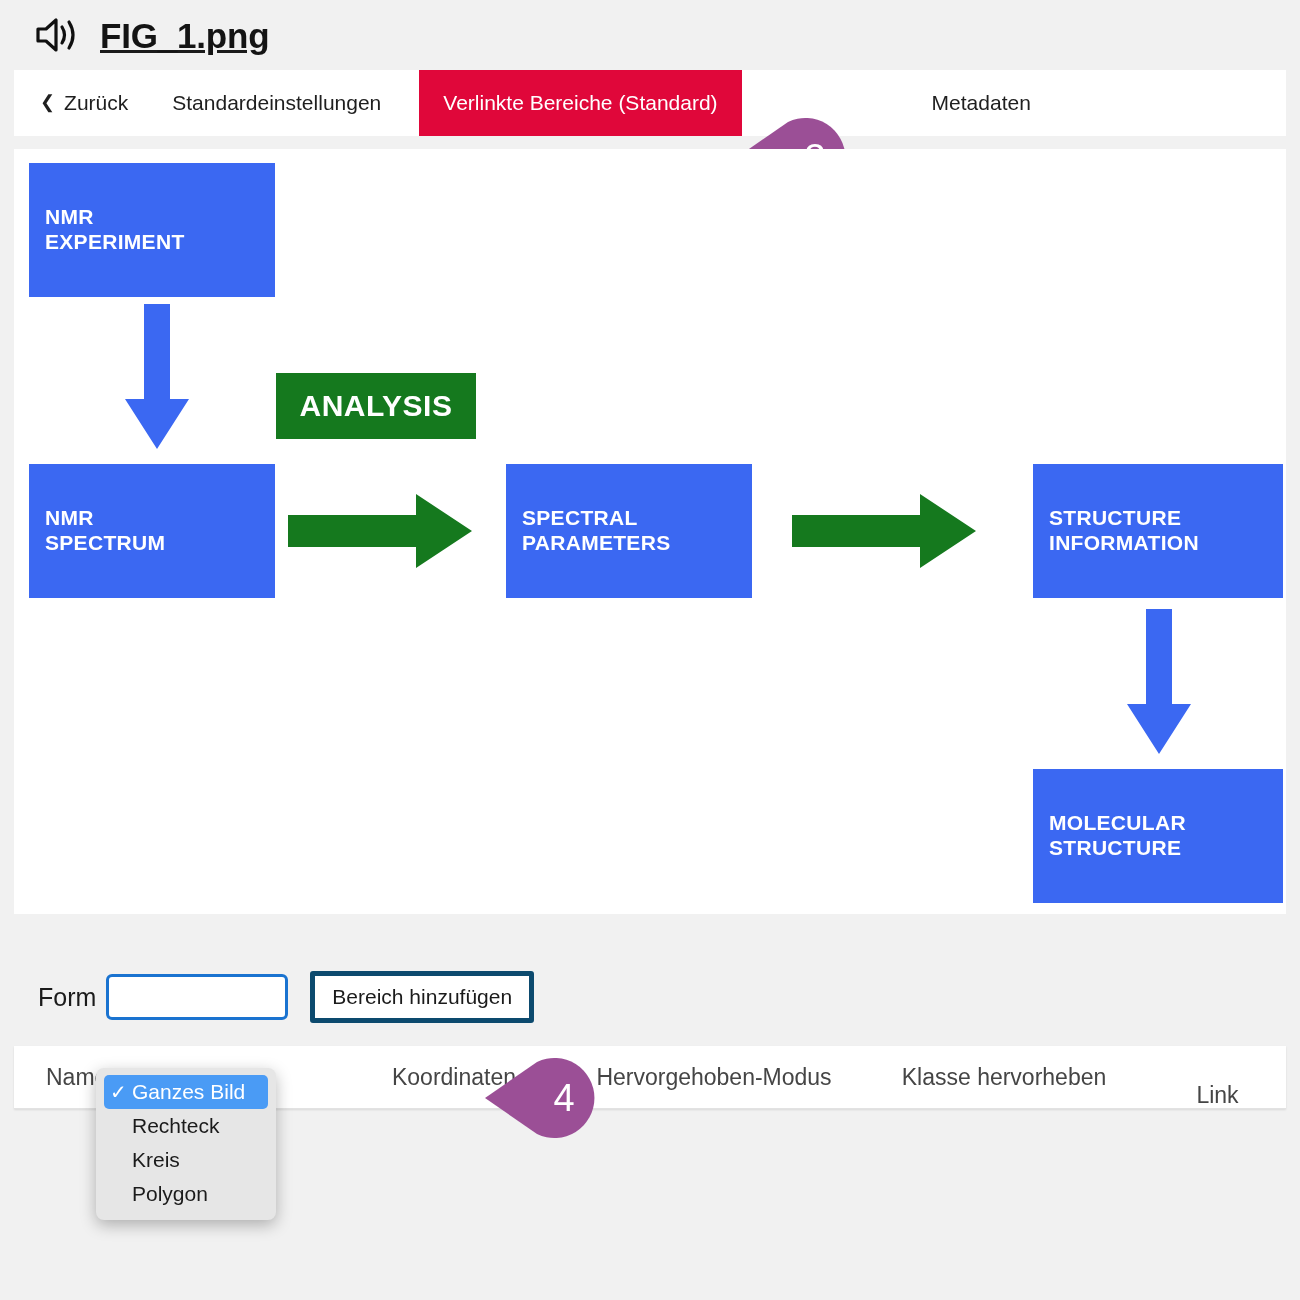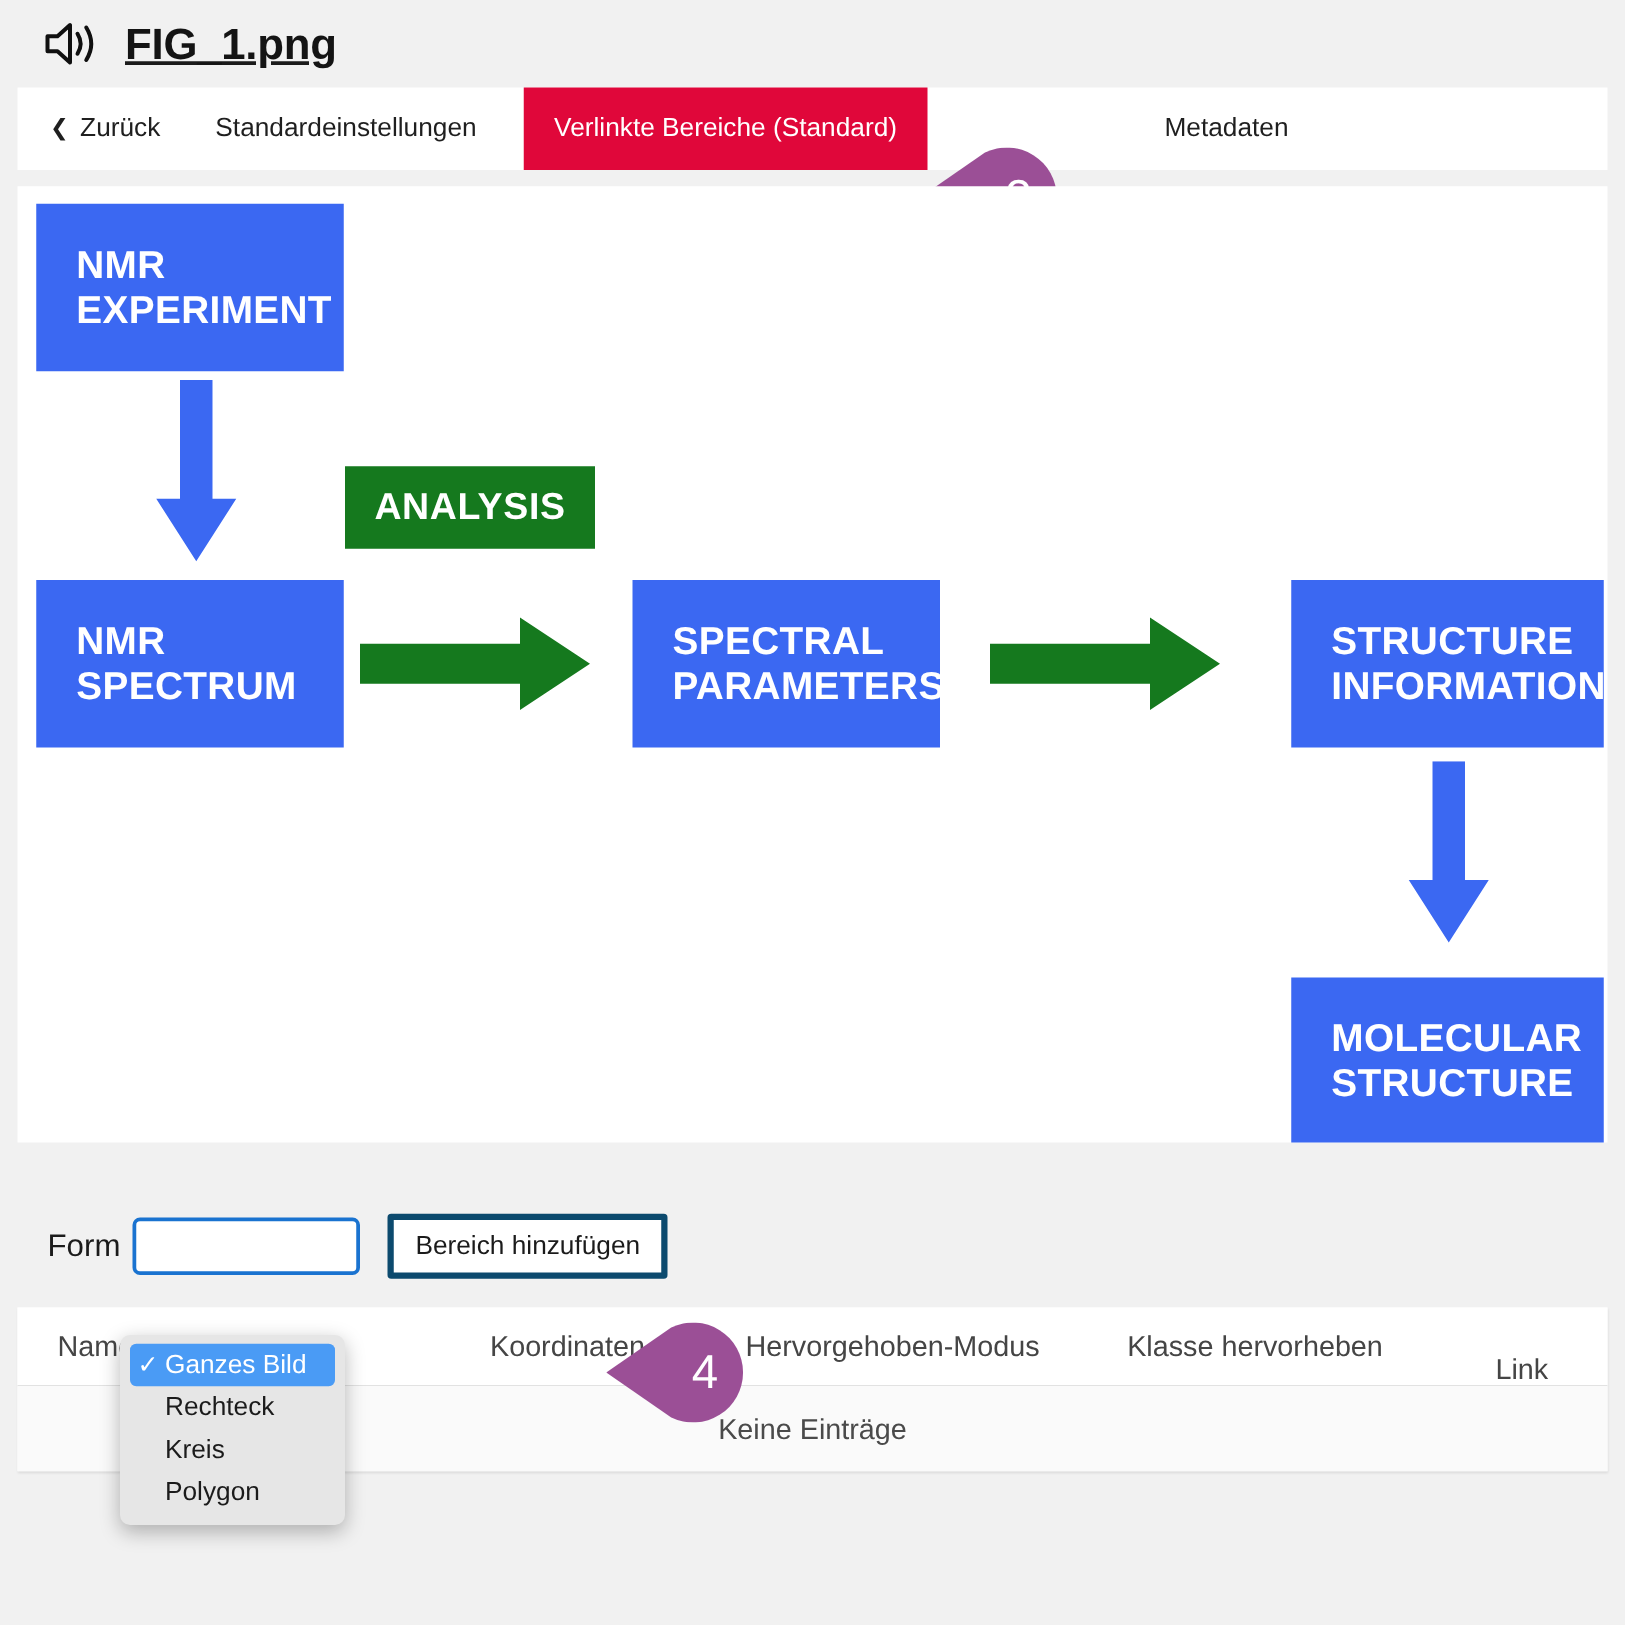--- a/index.html
+++ b/index.html
@@ -127,24 +127,24 @@
   }
   .fbox {
     position: absolute;
     display: flex;
     flex-direction: column;
     align-items: flex-start;
     justify-content: center;
     box-sizing: border-box;
     color: #ffffff;
     font-weight: bold;
-    font-size: 31px;
+    font-size: 21px;
     line-height: 1.17;
     letter-spacing: 0.3px;
-    padding-left: 32px;
+    padding-left: 16px;
     white-space: pre-line;
   }
   .fbox.blue  { background: #3b68f2; }
   .fbox.green {
     background: #15791e;
     font-size: 30px;
     justify-content: center;
     align-items: center;
     padding-left: 0;
     letter-spacing: 0.5px;
@@ -346,21 +346,21 @@
 
     <div class="fbox blue" style="left:1019px; top:315px; width:250px; height:134px;">STRUCTURE
 INFORMATION</div>
 
     <div class="farrow" style="left:1110px; top:460px; width:70px; height:150px;">
       <svg viewBox="0 0 70 150" xmlns="http://www.w3.org/2000/svg">
         <path d="M22 0 H48 V95 H67 L35 145 L3 95 H22 Z" fill="#3b68f2"></path>
       </svg>
     </div>
 
-    <div class="fbox blue" style="left:1019px; top:633px; width:250px; height:134px;">MOLECULAR
+    <div class="fbox blue" style="left:1019px; top:620px; width:250px; height:134px;">MOLECULAR
 STRUCTURE</div>
 
   </div>
 
 </div>
 
 <div class="controls">
   <span class="form-label">Form</span>
   <span class="select-host">
     <span class="select-focusring"></span>
@@ -396,14 +396,13 @@
 
 <div class="table-card">
   <div class="thead">
     <div class="th c0">Name</div>
     <div class="th c1"></div>
     <div class="th c2">Koordinaten</div>
     <div class="th c3">Hervorgehoben-Modus</div>
     <div class="th c4">Klasse hervorheben</div>
     <div class="th c5">Link</div>
   </div>
-  <div class="tbody-empty">Keine Einträge</div>
 </div>
 
 </body></html>

